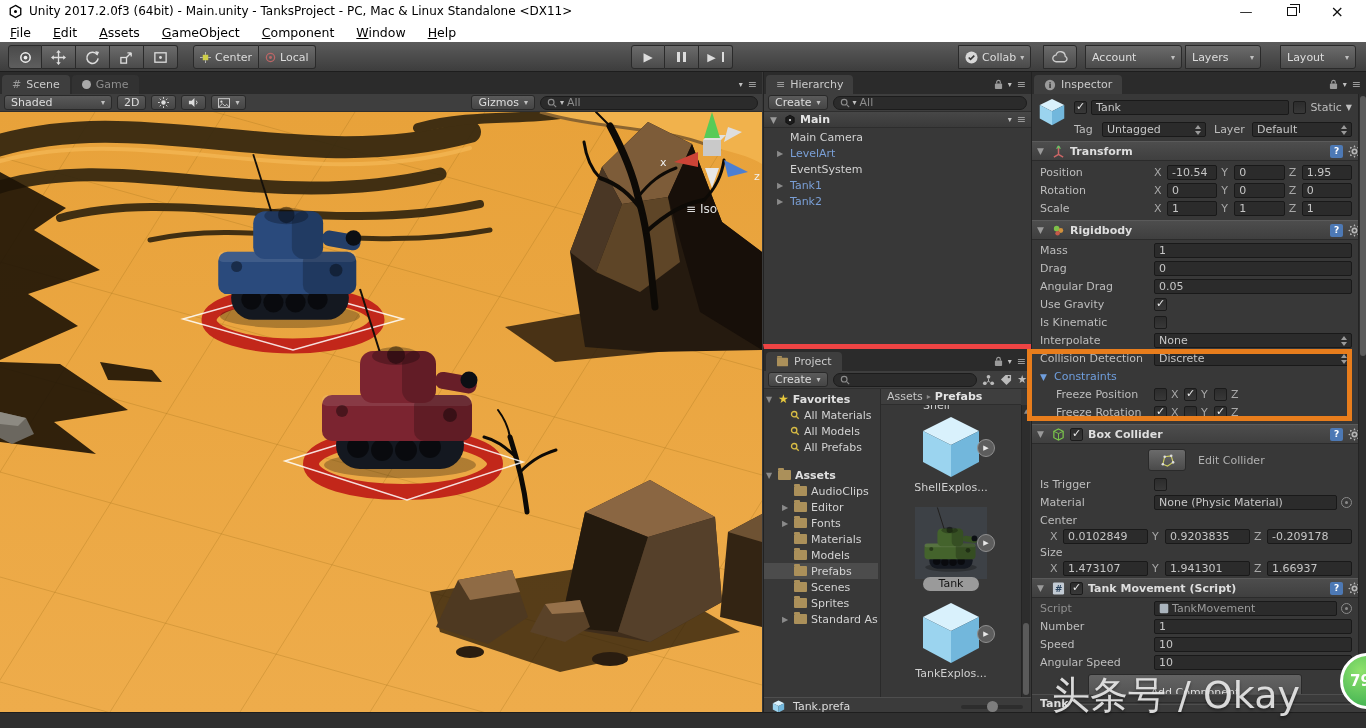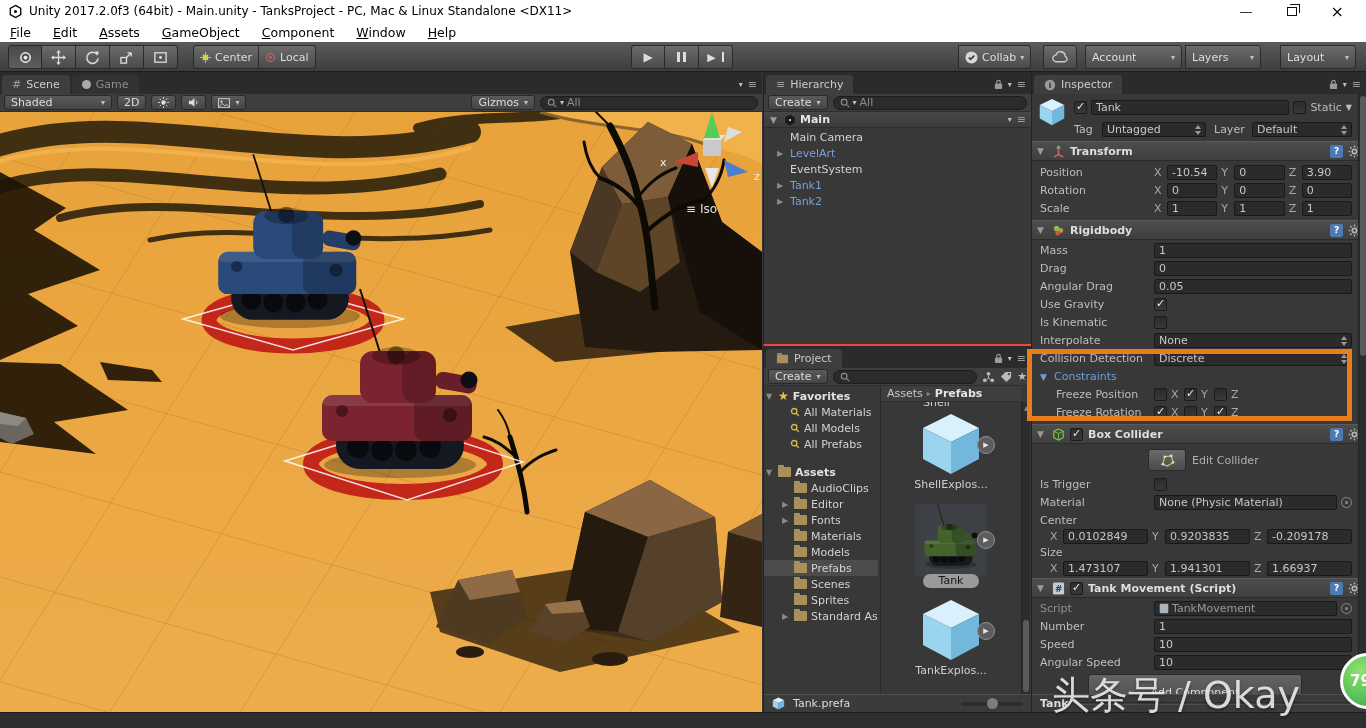--- a/index.html
+++ b/index.html
@@ -453,21 +453,21 @@
   <div class="trow blue" style="top:105px">
       <span class="tarrow">▶</span>
       <span>Tank1</span>
     </div>
   <div class="trow blue" style="top:121px">
       <span class="tarrow">▶</span>
       <span>Tank2</span>
     </div>
 </div>
 
-<div class="panel abs" style="left:763px;top:344px;width:268px;height:368px;border-top:2px solid #ef4444">
+<div class="panel abs" style="left:763px;top:344px;width:268px;height:368px;border-top:5px solid #ef4444">
   <div class="tabbar">
     <div class="tab">
         <span class="folder" style="transform:scale(.85)"></span>
         <span>Project</span>
       </div>
     <span class="panelmenu">
       <svg width="9" height="11" viewBox="0 0 10 12">
           <rect x="1" y="5" width="8" height="6" rx="1" fill="#9a9a9a"></rect>
           <path d="M3 5V3.5a2 2 0 0 1 4 0V5" fill="none" stroke="#9a9a9a" stroke-width="1.3"></path>
         </svg>
@@ -679,21 +679,21 @@
         </svg>
     </span>
   </div>
   <div class="irow" style="top:92px">
     <span class="lbl">Position</span>
     <span class="ax">X</span>
       <span class="field flex">-10.54</span>
     <span class="ax">Y</span>
       <span class="field flex">0</span>
     <span class="ax">Z</span>
-      <span class="field flex">3.90</span>
+      <span class="field flex">1.95</span>
   </div>
   <div class="irow" style="top:110px">
     <span class="lbl">Rotation</span>
     <span class="ax">X</span>
       <span class="field flex">0</span>
     <span class="ax">Y</span>
       <span class="field flex">0</span>
     <span class="ax">Z</span>
       <span class="field flex">0</span>
   </div>
@@ -808,21 +808,21 @@
     <span style="width:104px"></span>
     <span class="tbtn solo" style="position:static;height:22px;width:38px">
       <svg width="15" height="13" viewBox="0 0 16 14">
           <path d="M3 11L5 3l7-1 2 7-6 4z" fill="none" stroke="#cfcf60" stroke-width="1.2"></path>
           <circle cx="5" cy="3" r="1.4" fill="#ddd"></circle>
           <circle cx="12" cy="2" r="1.4" fill="#ddd"></circle>
           <circle cx="14" cy="9" r="1.4" fill="#ddd"></circle>
           <circle cx="3" cy="11" r="1.4" fill="#ddd"></circle>
         </svg>
     </span>
-    <span style="color:#b0b0b0;margin-left:2px">Edit Collider</span>
+    <span style="color:#b0b0b0;margin-left:8px">Edit Collider</span>
   </div>
   <div class="irow" style="top:422px">
       <span class="lbl">Material</span>
       <span class="field flex">None (Physic Material)</span>
       <span class="target"></span>
     </div>
   <div class="irow" style="top:404px">
       <span class="lbl">Is Trigger</span>
       <span class="cb"></span>
     </div>

